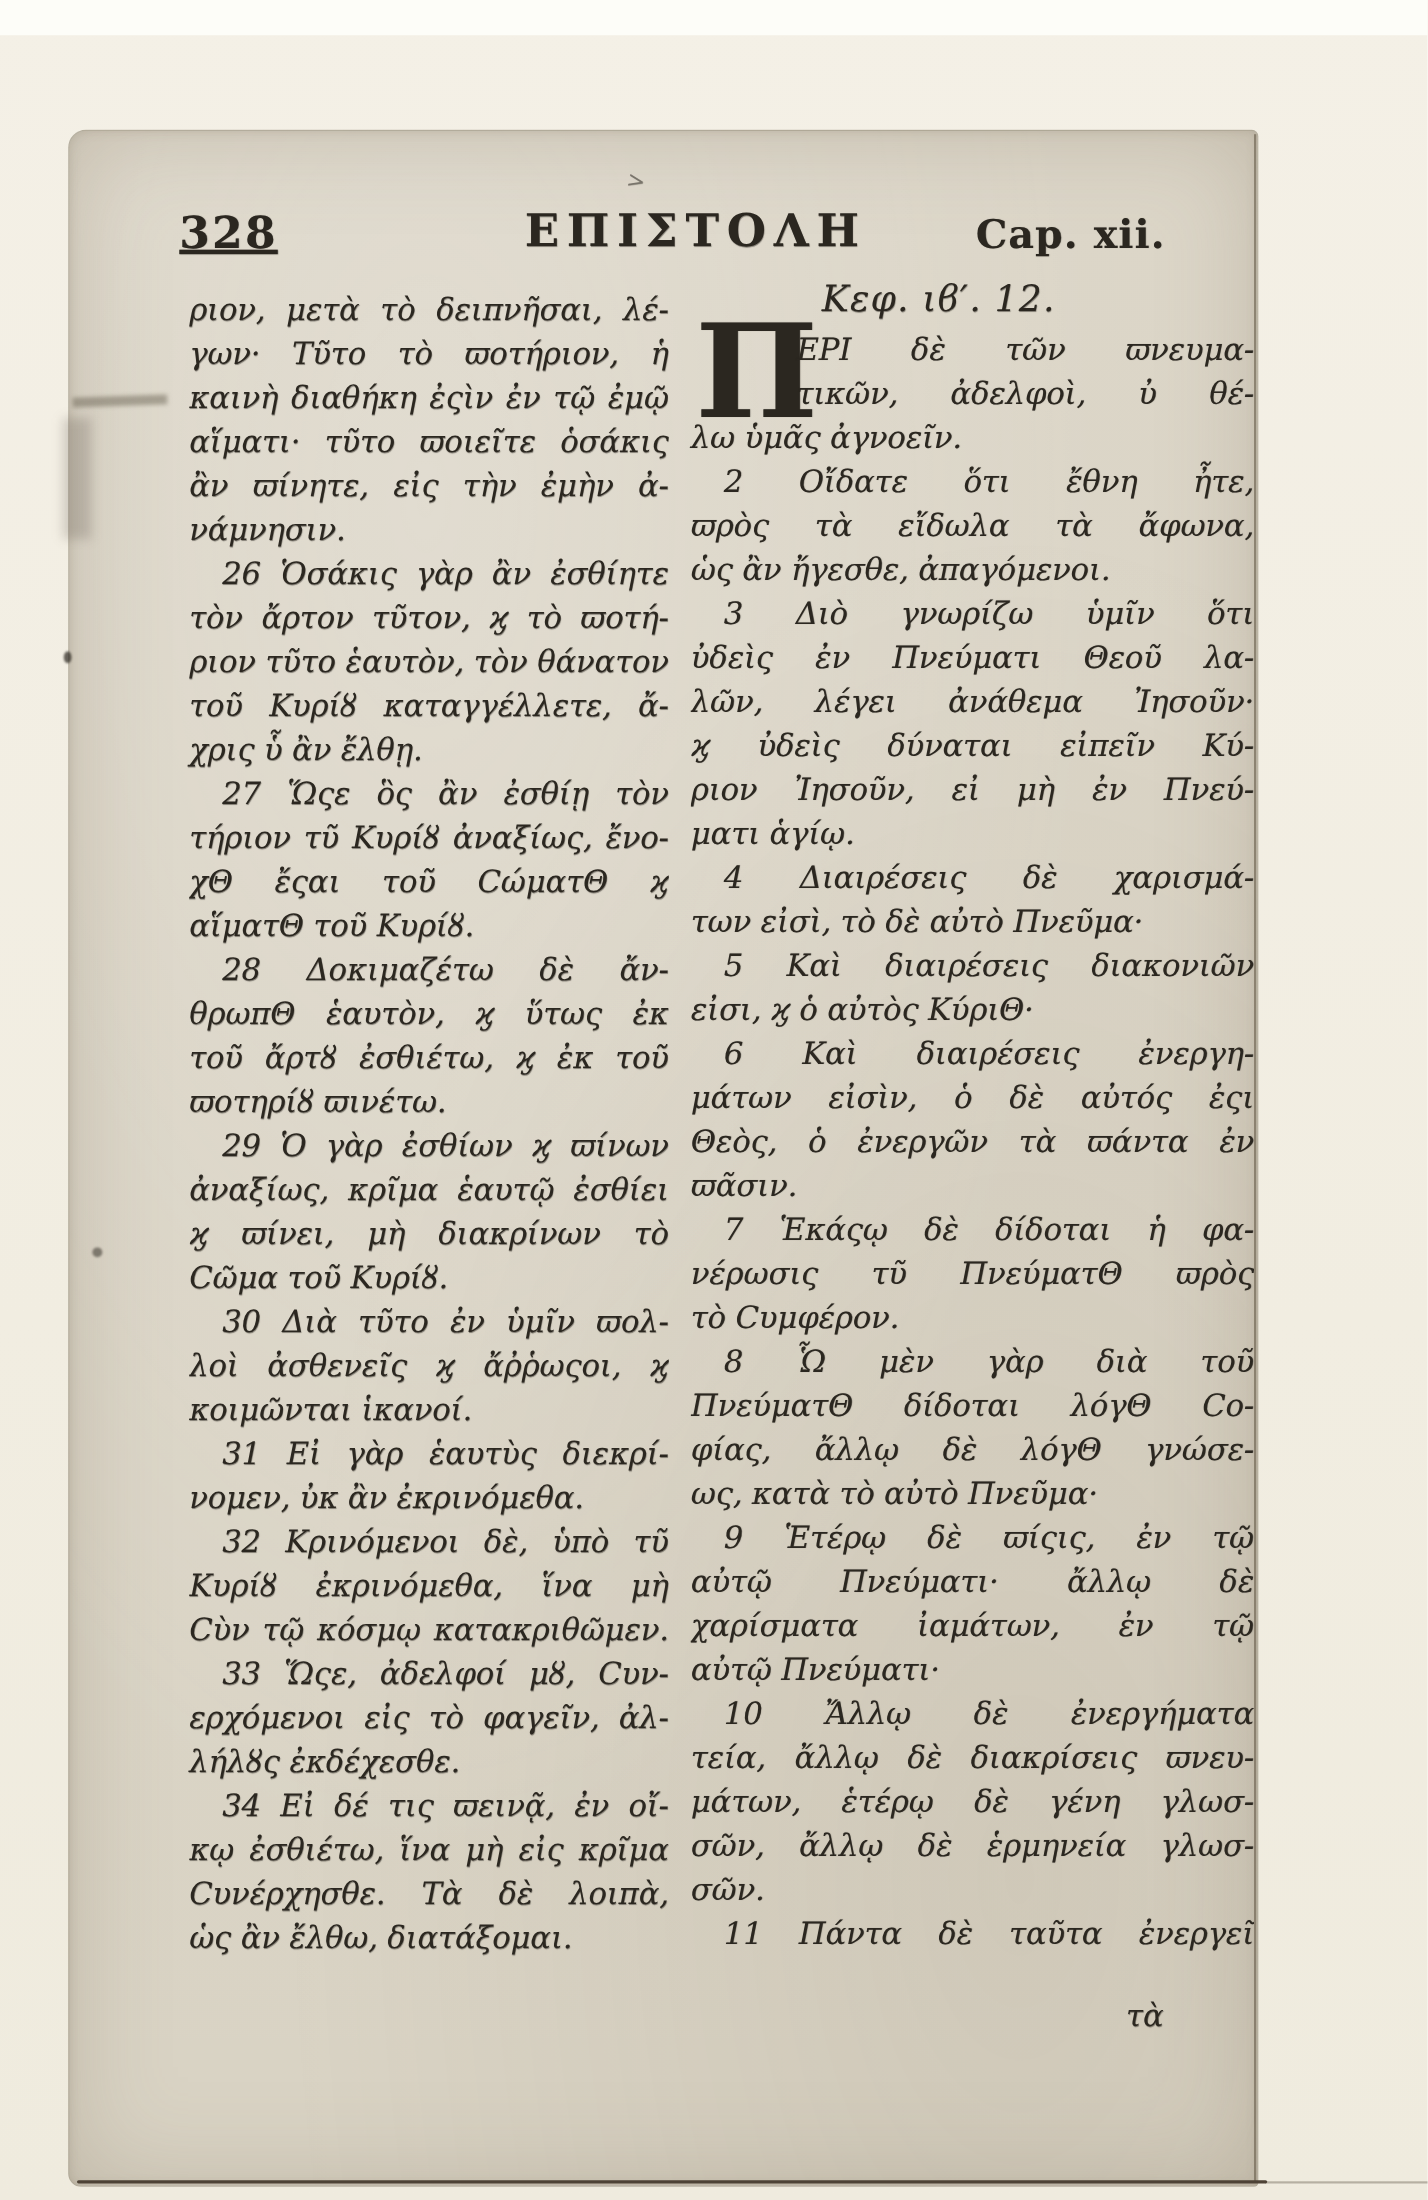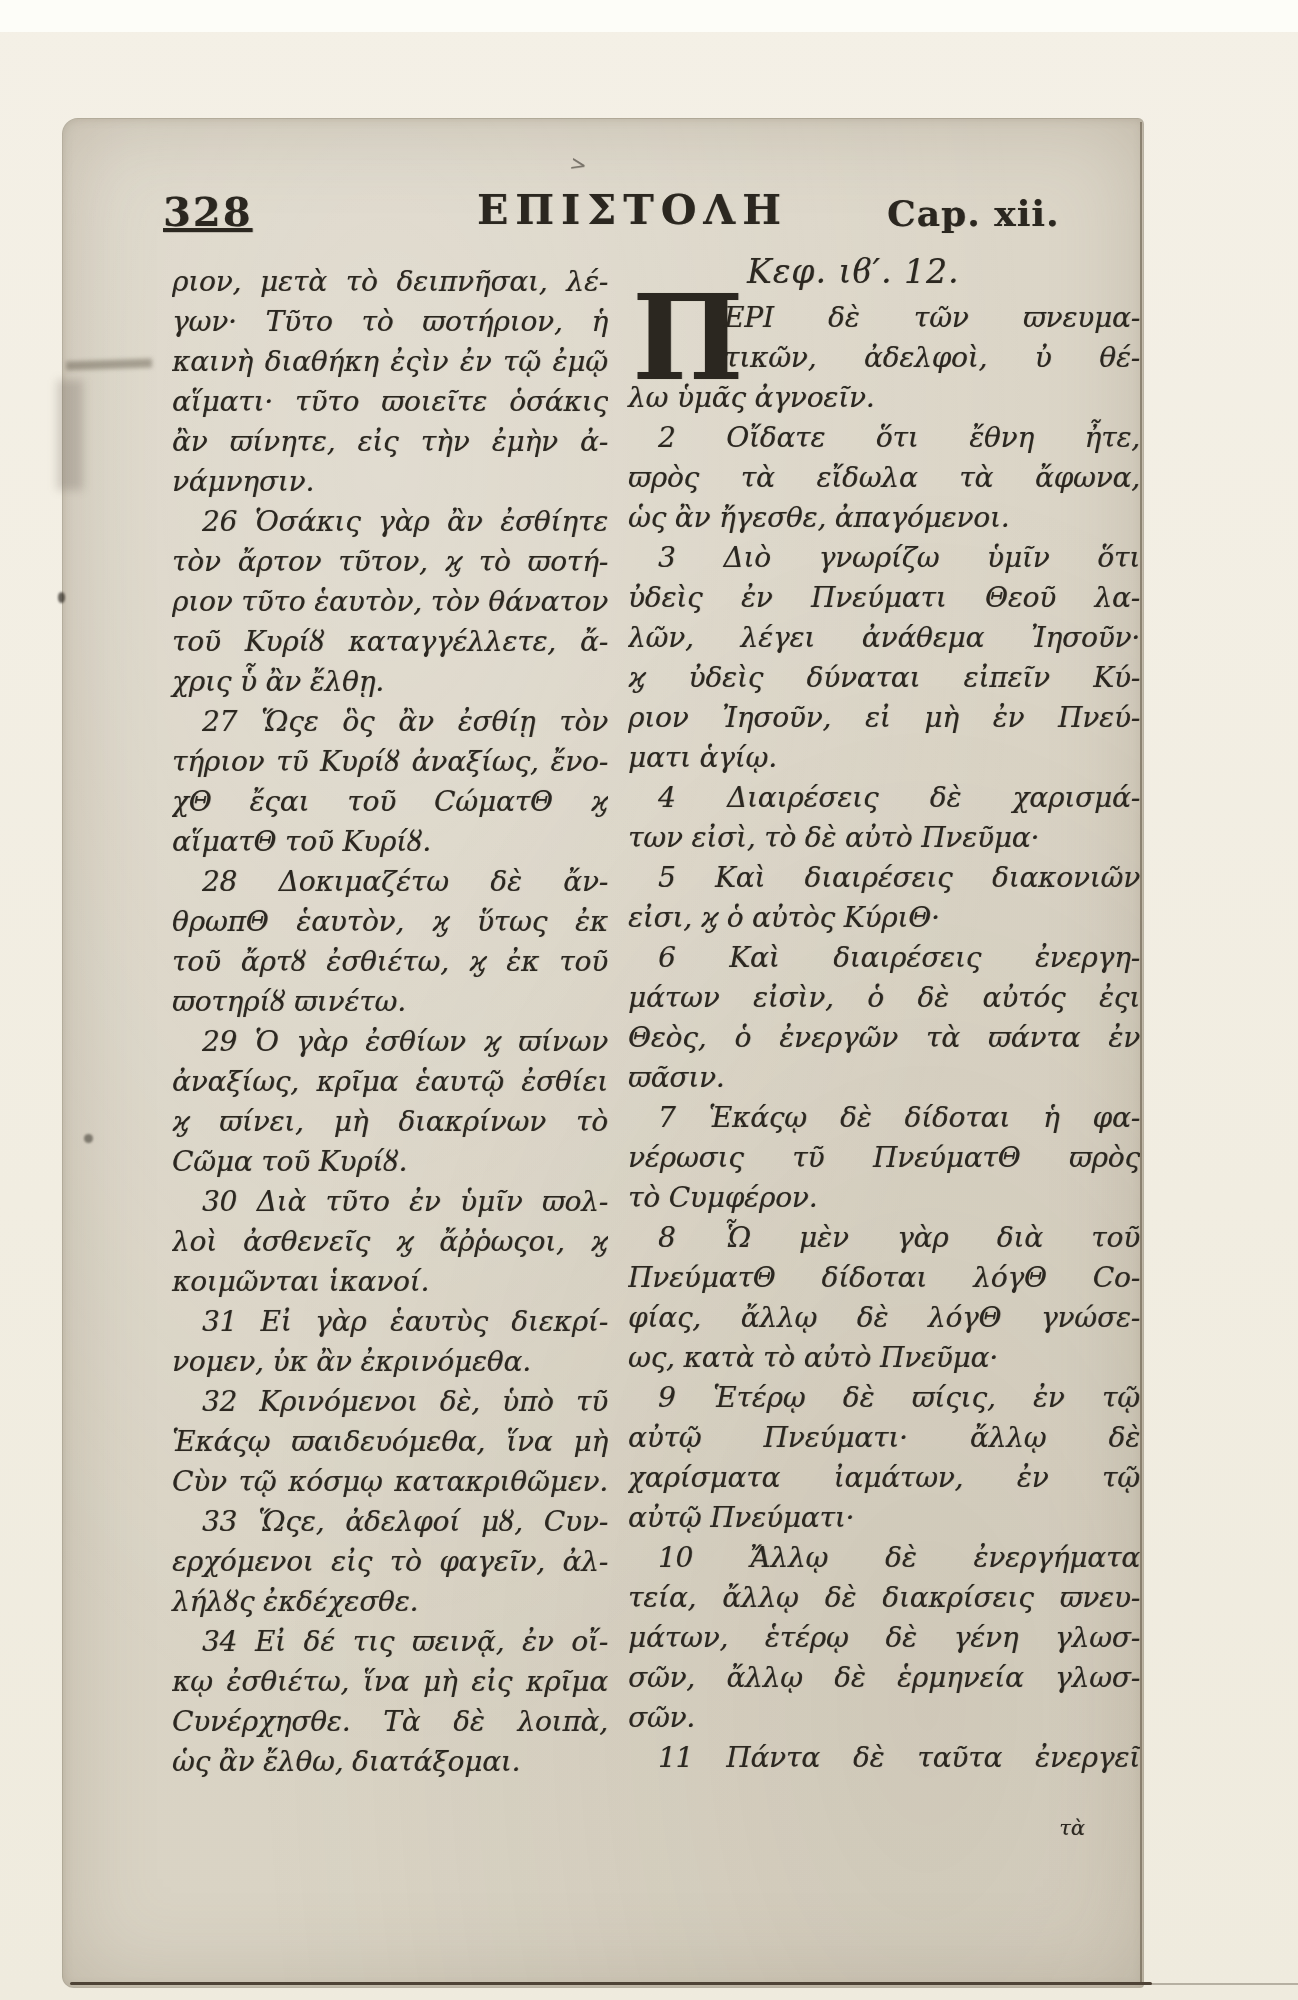--- a/index.html
+++ b/index.html
@@ -62,21 +62,21 @@
   .tl {
     height:40px; line-height:40px; font-size:28px; letter-spacing:-0.2px;
     font-style:italic; white-space:nowrap; color:#2b2720;
     text-shadow:0.4px 0.4px 0.7px rgba(43,39,33,0.5);
   }
   .tl.fill { text-align:justify; text-align-last:justify; white-space:normal; overflow:hidden; }
   .tl.ind { padding-left:30px; }
   .tl.dc  { padding-left:96px; }
   #catchword {
     position:absolute; left:628px; top:1816px; width:512px; box-sizing:border-box;
-    padding-right:55px; text-align:right; font-size:21px; font-style:italic;
+    padding-right:82px; text-align:right; font-size:28px; font-style:italic;
   }
   
   .smudge { position:absolute; pointer-events:none; }
   #smudge-h   { left:66px;  top:360px;  width:86px;  height:9px;  background:rgba(70,62,48,0.38); filter:blur(2px); transform:rotate(-2deg); }
   #smudge-v   { left:57px;  top:380px;  width:26px;  height:110px; background:rgba(70,62,48,0.20); filter:blur(5px); }
   #speck-a    { left:58px;  top:592px;  width:7px;   height:11px; background:rgba(40,36,28,0.7);  filter:blur(1px); border-radius:50%; }
   #speck-b    { left:84px;  top:1134px; width:9px;   height:9px;  background:rgba(40,36,28,0.5);  filter:blur(1px); border-radius:50%; }
   #stray-mark { left:570px; top:152px;  font-size:20px; opacity:0.55; transform:rotate(12deg); font-style:italic; }
 </style>
 </head>
@@ -119,21 +119,21 @@
       <div class="tl fill ind">29 Ὁ γὰρ ἐσθίων ϗ ϖίνων</div>
       <div class="tl fill">ἀναξίως, κρῖμα ἑαυτῷ ἐσθίει</div>
       <div class="tl fill">ϗ ϖίνει, μὴ διακρίνων τὸ</div>
       <div class="tl">Ϲῶμα τοῦ Κυρίȣ.</div>
       <div class="tl fill ind">30 Διὰ τῦτο ἐν ὑμῖν ϖολ-</div>
       <div class="tl fill">λοὶ ἀσθενεῖς ϗ ἄῤῥωςοι, ϗ</div>
       <div class="tl">κοιμῶνται ἱκανοί.</div>
       <div class="tl fill ind">31 Εἰ γὰρ ἑαυτὺς διεκρί-</div>
       <div class="tl">νομεν, ὐκ ἂν ἐκρινόμεθα.</div>
       <div class="tl fill ind">32 Κρινόμενοι δὲ, ὑπὸ τῦ</div>
-      <div class="tl fill">Ἑκάςῳ ϖαιδευόμεθα, ἵνα μὴ</div>
+      <div class="tl fill">Κυρίȣ ἐκρινόμεθα, ἵνα μὴ</div>
       <div class="tl fill">Ϲὺν τῷ κόσμῳ κατακριθῶμεν.</div>
       <div class="tl fill ind">33 Ὥςε, ἀδελφοί μȣ, Ϲυν-</div>
       <div class="tl fill">ερχόμενοι εἰς τὸ φαγεῖν, ἀλ-</div>
       <div class="tl">λήλȣς ἐκδέχεσθε.</div>
       <div class="tl fill ind">34 Εἰ δέ τις ϖεινᾷ, ἐν οἴ-</div>
       <div class="tl fill">κῳ ἐσθιέτω, ἵνα μὴ εἰς κρῖμα</div>
       <div class="tl fill">Ϲυνέρχησθε. Τὰ δὲ λοιπὰ,</div>
       <div class="tl">ὡς ἂν ἔλθω, διατάξομαι.</div>
     </div>
   <div id="right-column">

